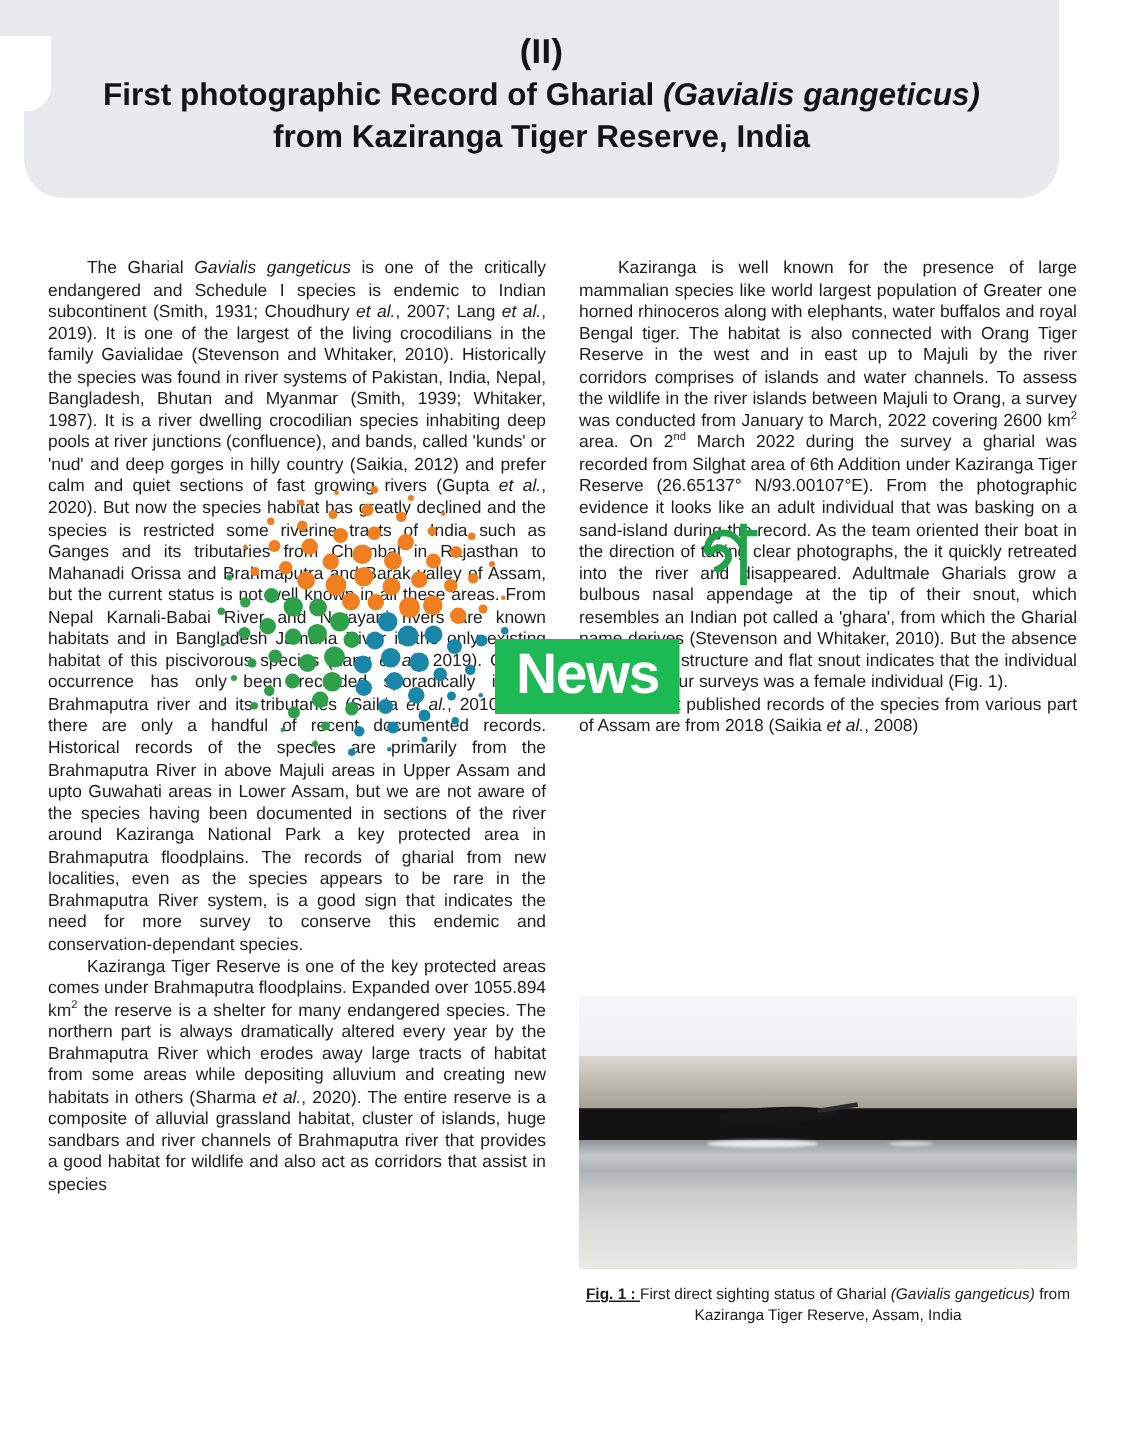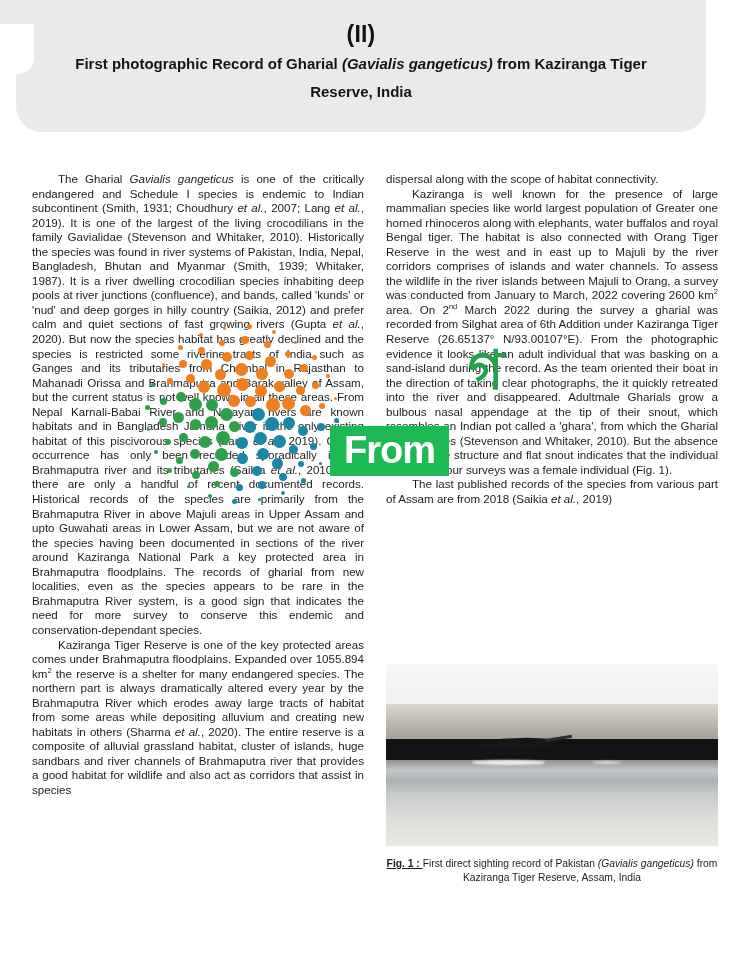--- a/index.html
+++ b/index.html
@@ -45,21 +45,21 @@
   }
   .issue-num{
     font-size:23px;
     font-weight:bold;
     letter-spacing:.2px;
     line-height:28px;
     color:#141414;
     margin:6px 0 2px 0;
   }
   .doc-title{
-    font-size:15px;
+    font-size:21px;
     font-weight:bold;
     line-height:28px;
     color:#141414;
     margin:0;
     padding:0 6px;
   }
   .doc-title i{font-style:italic;}
 
   
   .columns{
@@ -245,41 +245,40 @@
 
   <div class="columns">
 
     <div class="col col-left">
       <p class="body"><span>The Gharial </span><i>Gavialis gangeticus</i><span> is one of the critically endangered and Schedule I species is endemic to Indian subcontinent (Smith, 1931; Choudhury </span><i>et al.</i><span>, 2007; Lang </span><i>et al.</i><span>, 2019). It is one of the largest of the living crocodilians in the family Gavialidae (Stevenson and Whitaker, 2010). Historically the species was found in river systems of Pakistan, India, Nepal, Bangladesh, Bhutan and Myanmar (Smith, 1939; Whitaker, 1987). It is a river dwelling crocodilian species inhabiting deep pools at river junctions (confluence), and bands, called 'kunds' or 'nud' and deep gorges in hilly country (Saikia, 2012) and prefer calm and quiet sections of fast growing rivers (Gupta </span><i>et al.</i><span>, 2020). But now the species habitat has greatly declined and the species is restricted some riverine tracts of India such as Ganges and its tributaries from Chambal in Rajasthan to Mahanadi Orissa and Brahmaputra and Barak valley of Assam, but the current status is not well known in all these areas. From Nepal Karnali-Babai River and Narayani rivers are known habitats and in Bangladesh Jamuna River is the only existing habitat of this piscivorous species (Lang </span><i>et al.</i><span>, 2019). Gharial occurrence has only been recorded sporadically in the Brahmaputra river and its tributaries (Saikia </span><i>et al.</i><span>, 2010), and there are only a handful of recent documented records. Historical records of the species are primarily from the Brahmaputra River in above Majuli areas in Upper Assam and upto Guwahati areas in Lower Assam, but we are not aware of the species having been documented in sections of the river around Kaziranga National Park a key protected area in Brahmaputra floodplains. The records of gharial from new localities, even as the species appears to be rare in the Brahmaputra River system, is a good sign that indicates the need for more survey to conserve this endemic and conservation-dependant species.</span></p>
 
       <p class="body"><span>Kaziranga Tiger Reserve is one of the key protected areas comes under Brahmaputra floodplains. Expanded over 1055.894 km</span><sup>2</sup><span> the reserve is a shelter for many endangered species. The northern part is always dramatically altered every year by the Brahmaputra River which erodes away large tracts of habitat from some areas while depositing alluvium and creating new habitats in others (Sharma </span><i>et al.</i><span>, 2020). The entire reserve is a composite of alluvial grassland habitat, cluster of islands, huge sandbars and river channels of Brahmaputra river that provides a good habitat for wildlife and also act as corridors that assist in species</span></p>
     </div>
 
     <div class="col col-right">
-      <p class="body noindent">dispersal along with the scope of habitat connectivity.</p>
 
 
       <p class="body"><span>Kaziranga is well known for the presence of large mammalian species like world largest population of Greater one horned rhinoceros along with elephants, water buffalos and royal Bengal tiger. The habitat is also connected with Orang Tiger Reserve in the west and in east up to Majuli by the river corridors comprises of islands and water channels. To assess the wildlife in the river islands between Majuli to Orang, a survey was conducted from January to March, 2022 covering 2600 km</span><sup>2</sup><span> area. On 2</span><sup>nd</sup><span> March 2022 during the survey a gharial was recorded from Silghat area of 6th Addition under Kaziranga Tiger Reserve (26.65137° N/93.00107°E). From the photographic evidence it looks like an adult individual that was basking on a sand-island during the record. As the team oriented their boat in the direction of taking clear photographs, the it quickly retreated into the river and disappeared. Adultmale Gharials grow a bulbous nasal appendage at the tip of their snout, which resembles an Indian pot called a 'ghara', from which the Gharial name derives (Stevenson and Whitaker, 2010). But the absence of ghara like structure and flat snout indicates that the individual detected in our surveys was a female individual (Fig. 1).</span></p>
 
-      <p class="body"><span>The last published records of the species from various part of Assam are from 2018 (Saikia </span><i>et al.</i><span>, 2019)</span></p>
+      <p class="body"><span>The last published records of the species from various part of Assam are from 2018 (Saikia </span><i>et al.</i><span>, 2008)</span></p>
     </div>
   </div>
 
   <div class="figure-wrap">
     <div class="photo">
       <div class="sky"></div>
       <div class="sandbar"></div>
       <div class="darkband"></div>
       <div class="water"></div>
       <div class="gharial"></div>
       <div class="gharial-snout"></div>
       <div class="foam"></div>
       <div class="foam2"></div>
     </div>
-    <div class="fig-caption"><b>Fig. 1 : </b><span>First direct sighting record of Pakistan </span><i>(Gavialis gangeticus)</i><span> from Kaziranga Tiger Reserve, Assam, India</span></div>
+    <div class="fig-caption"><b>Fig. 1 : </b><span>First direct sighting status of Gharial </span><i>(Gavialis gangeticus)</i><span> from Kaziranga Tiger Reserve, Assam, India</span></div>
   </div>
 
   <div class="watermark">
     <div class="wm-dots">
         <span style="left:121.5px;top:77.5px;width:13px;height:13px;background:#1b87a8;"></span>
         <span style="left:114.0px;top:90.7px;width:12px;height:12px;background:#1b87a8;"></span>
         <span style="left:98.5px;top:91.2px;width:11px;height:11px;background:#2fa04a;"></span>
         <span style="left:89.5px;top:77.5px;width:13px;height:13px;background:#2fa04a;"></span>
         <span style="left:98.0px;top:65.3px;width:12px;height:12px;background:#ef7f1f;"></span>
         <span style="left:114.5px;top:65.8px;width:11px;height:11px;background:#ef7f1f;"></span>
@@ -366,16 +365,16 @@
         <span style="left:195.8px;top:44.4px;width:4px;height:4px;background:#ef7f1f;"></span>
         <span style="left:203.9px;top:66.6px;width:3px;height:3px;background:#ef7f1f;"></span>
         <span style="left:204.2px;top:88.4px;width:5px;height:5px;background:#1b87a8;"></span>
         <span style="left:199.5px;top:111.2px;width:4px;height:4px;background:#1b87a8;"></span>
         <span style="left:188.8px;top:132.1px;width:3px;height:3px;background:#1b87a8;"></span>
         <span style="left:171.1px;top:148.0px;width:5px;height:5px;background:#1b87a8;"></span>
         <span style="left:150.8px;top:160.9px;width:4px;height:4px;background:#1b87a8;"></span>
         <span style="left:127.8px;top:168.4px;width:3px;height:3px;background:#1b87a8;"></span>
       </div>
     <div class="wm-script-green">গ</div>
-    <div class="wm-news">From</div>
+    <div class="wm-news">News</div>
   </div>
 
 </div>
 
 </body></html>

